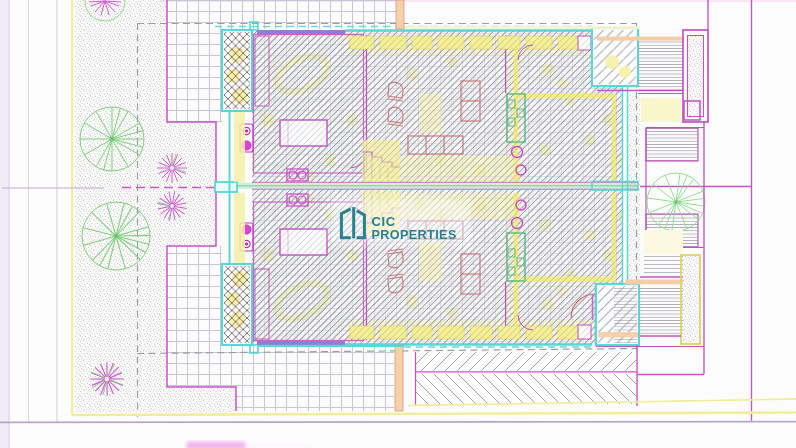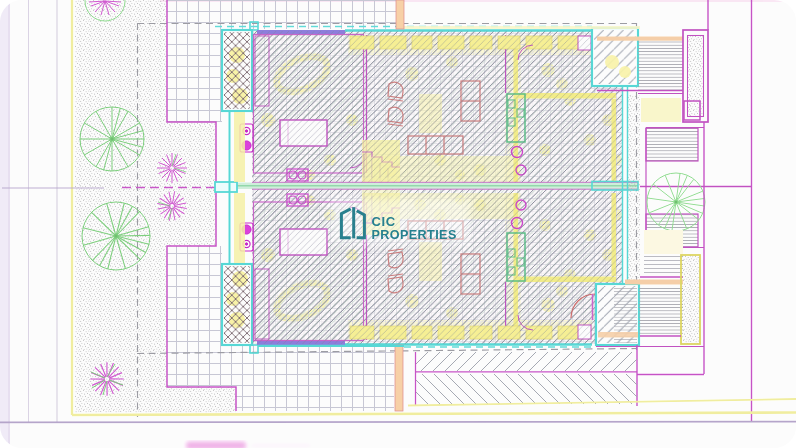--- a/index.html
+++ b/index.html
@@ -1,16 +1,16 @@
 <!DOCTYPE html>
 <html><head>
 <meta charset="utf-8">
 <style>
 html,body{margin:0;padding:0;background:#fff;}
-#page{position:relative;width:796px;height:448px;overflow:hidden;background:#ffffff;font-family:"Liberation Sans",sans-serif;filter:blur(.32px) saturate(.95) brightness(1.015) contrast(.975);border-radius:22px;}
+#page{position:relative;width:796px;height:448px;overflow:hidden;background:#ffffff;font-family:"Liberation Sans",sans-serif;filter:blur(.32px) saturate(.95) brightness(1.015) contrast(.975);}
 svg{display:block}
 </style>
 </head>
 <body>
 <div id="page">
 <svg width="796" height="448" viewBox="0 0 796 448">
 <defs>
 <pattern id="grid11" width="11" height="11" patternUnits="userSpaceOnUse">
   <path d="M11 .5H0M.5 0V11" fill="none" stroke="#c6c6d4" stroke-width="1"></path>
 </pattern>

